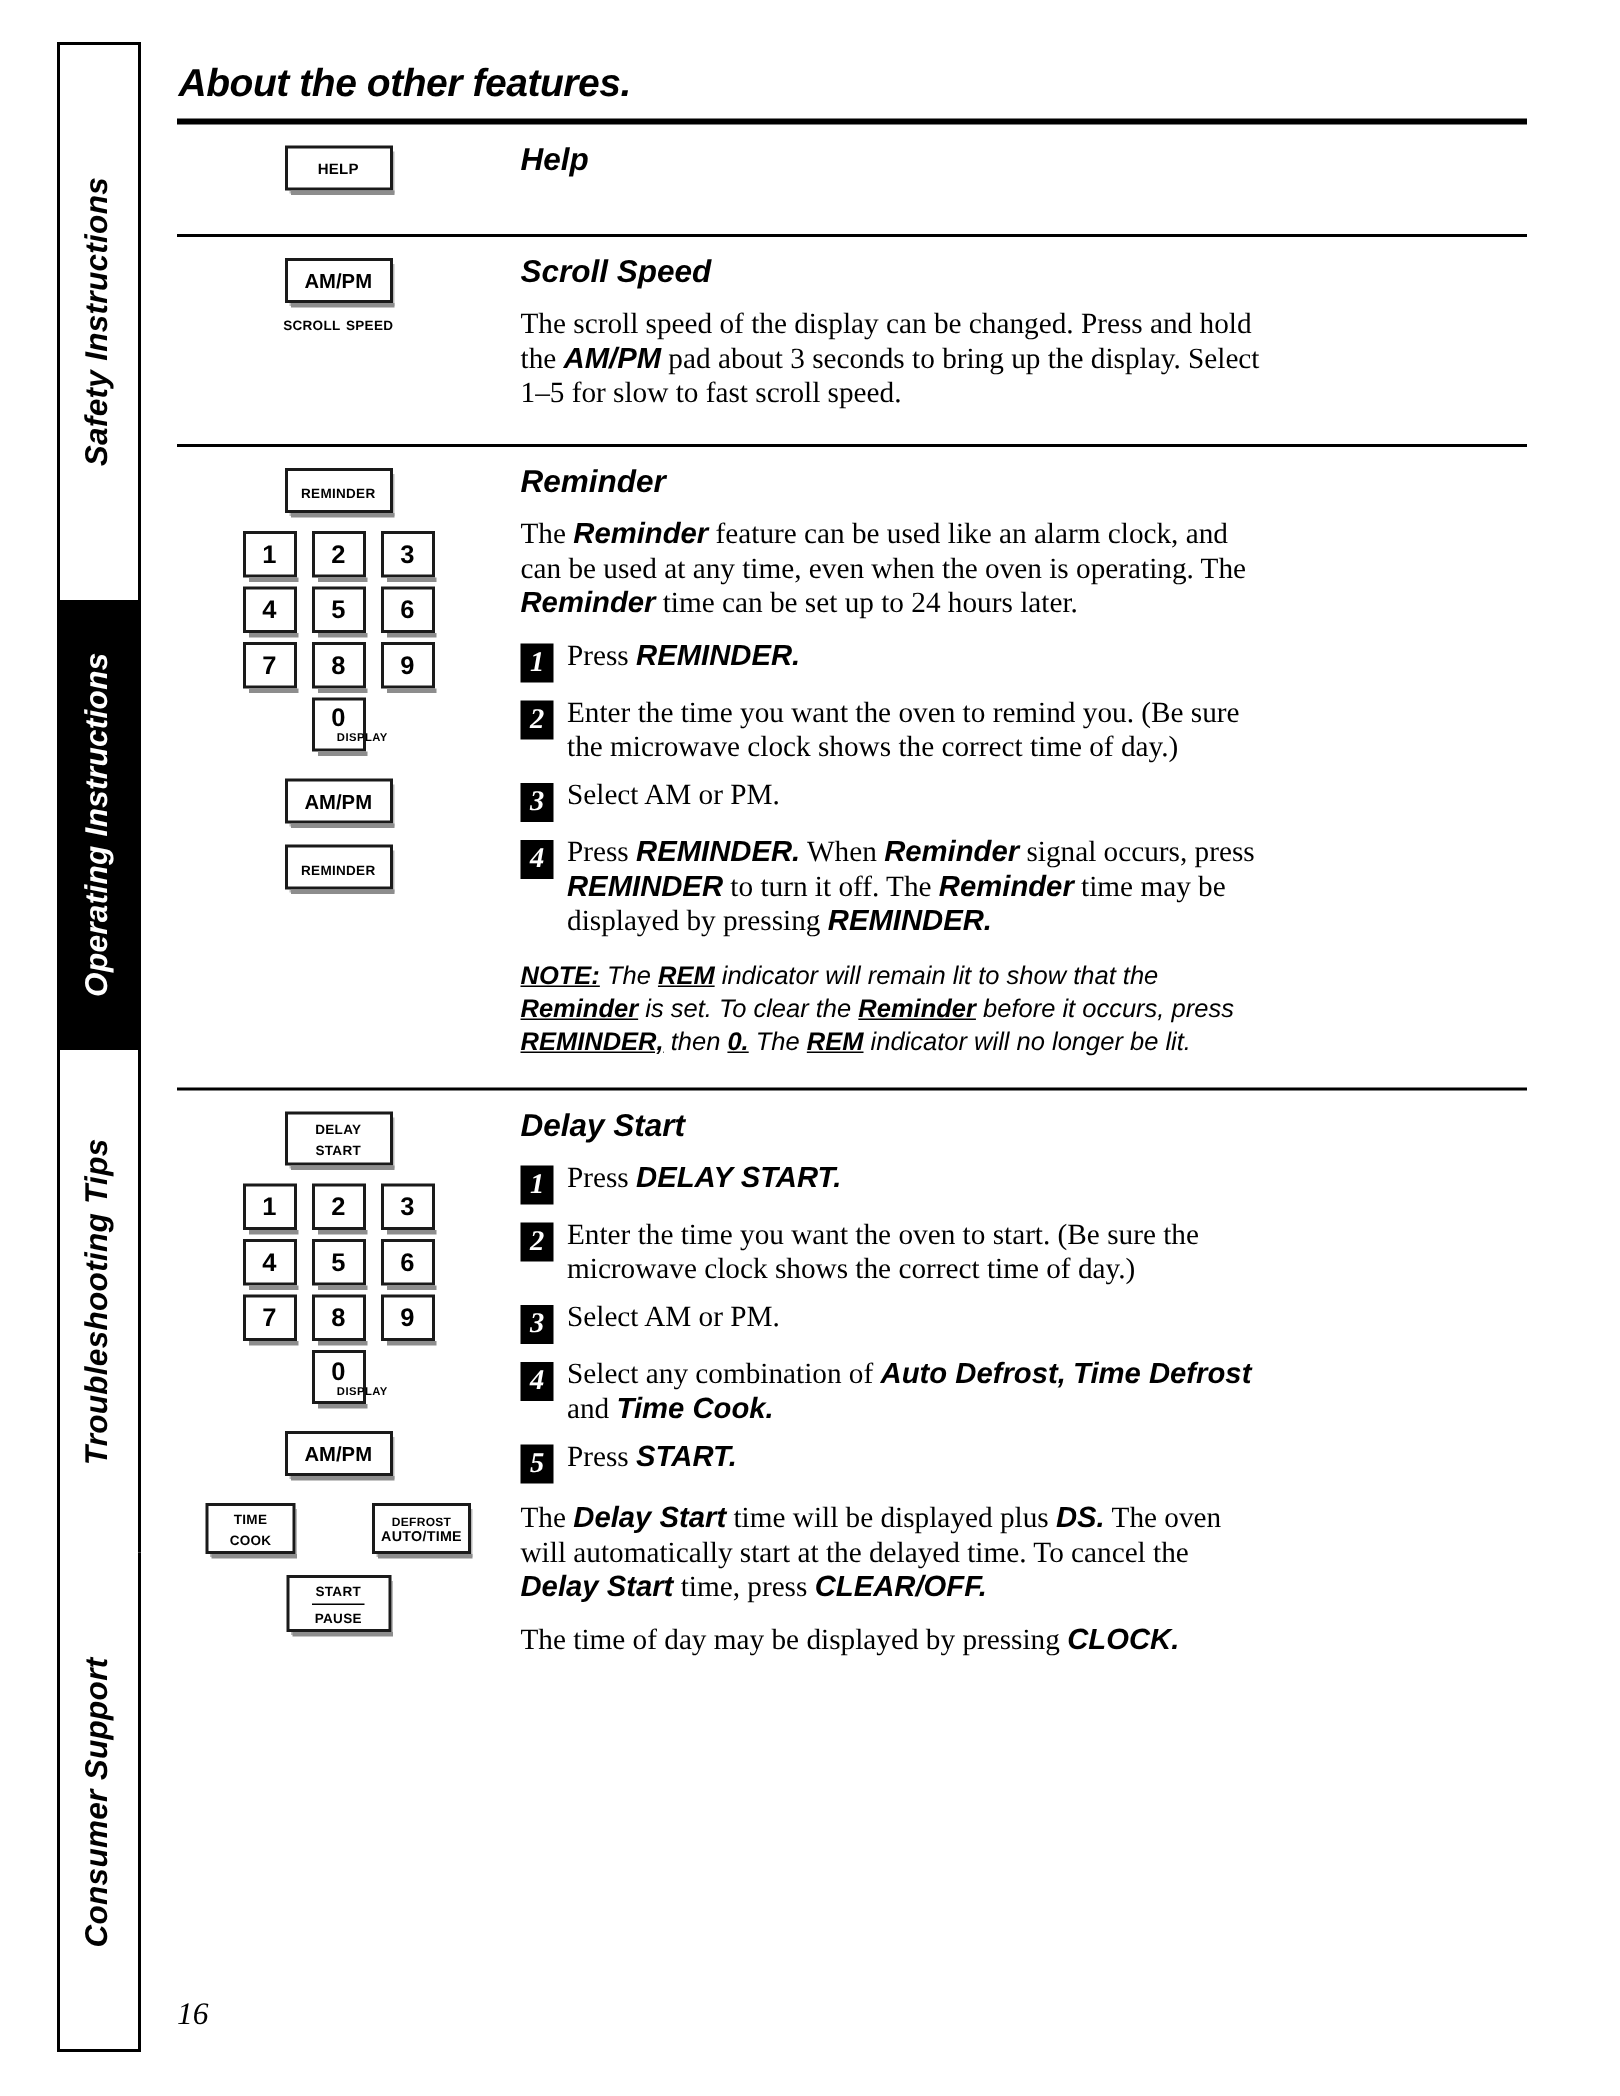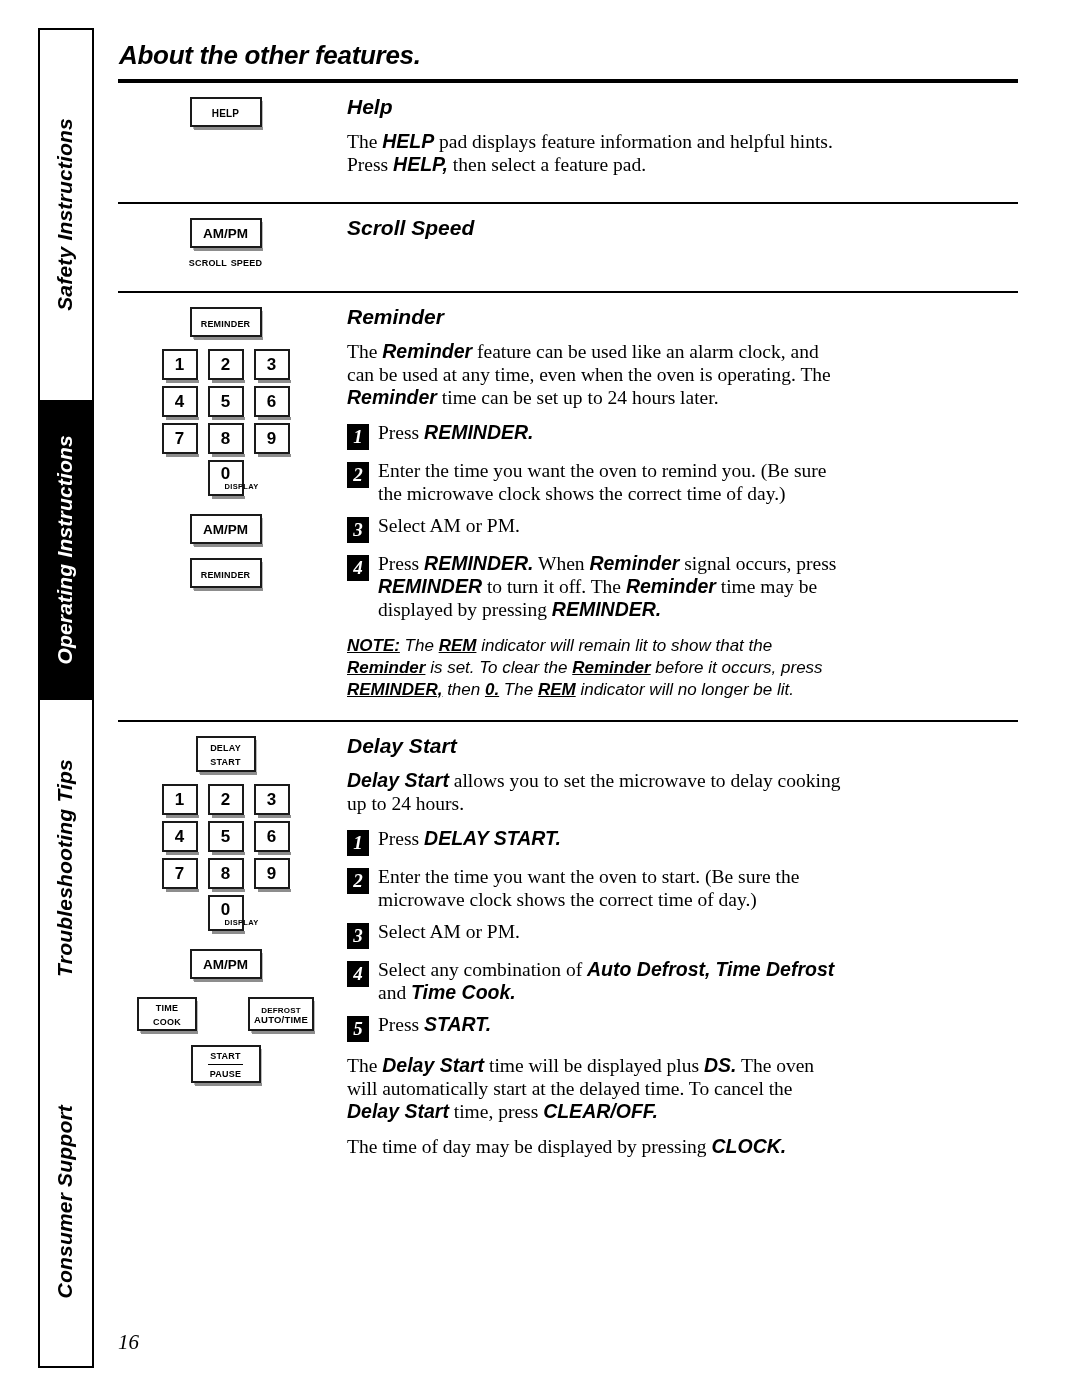--- a/index.html
+++ b/index.html
@@ -202,21 +202,21 @@
     bottom: -5px;
     height: 3px;
     background: #8d8d8d;
   }
   .btn-wide {
     width: 72px;
     height: 30px;
     font-size: 12.5px;
   }
   .btn-wide2 {
-    width: 60px;
+    width: 72px;
     height: 36px;
     font-size: 12.5px;
     line-height: 1.12;
   }
   .smallcap {
     font-variant: small-caps;
     text-transform: lowercase;
     font-size: 14.5px;
     letter-spacing: 0.2px;
   }
@@ -365,35 +365,35 @@
     <div class="rule-thick"></div>
 
     <div class="section">
       <div class="sec-left">
         <div class="btn btn-wide">
           <span class="smallcap">Help</span>
         </div>
       </div>
       <div class="sec-right">
         <h2 class="sec-title">Help</h2>
-        <p class="body">The <b class="pad">HELP</b> pad displays feature information and helpful hints. Press <b class="pad">HELP,</b> then select a feature pad.</p>
       </div>
     </div>
     <div style="height:26px"></div>
     <div class="rule-thin"></div>
 
     <div class="section">
       <div class="sec-left">
         <div class="btn btn-wide">
           <span style="font-size:13.5px">AM/PM</span>
         </div>
         <div class="sub-label">Scroll Speed</div>
       </div>
       <div class="sec-right">
         <h2 class="sec-title">Scroll Speed</h2>
+        <p class="body">The scroll speed of the display can be changed. Press and hold the <b class="pad">AM/PM</b> pad about 3 seconds to bring up the display. Select 1–5 for slow to fast scroll speed.</p>
       </div>
     </div>
     <div style="height:22px"></div>
     <div class="rule-thin"></div>
 
     <div class="section">
       <div class="sec-left">
         <div class="btn btn-wide">
           <span class="smallcap-sm">Reminder</span>
         </div>
@@ -485,21 +485,20 @@
           </div>
         </div>
         <div class="gap-14"></div>
         <div class="btn btn-startpause">
           <span class="smallcap-sm sp-top">Start</span>
           <span class="smallcap-sm sp-bot">Pause</span>
         </div>
       </div>
       <div class="sec-right">
         <h2 class="sec-title">Delay Start</h2>
-        <p class="body"><b class="pad">Delay Start</b> allows you to set the microwave to delay cooking up to 24 hours.</p>
 
         <div class="step">
           <div class="step-num">1</div>
           <div class="step-text">Press <b class="pad">DELAY START.</b></div>
         </div>
         <div class="step">
           <div class="step-num">2</div>
           <div class="step-text">Enter the time you want the oven to start. (Be sure the microwave clock shows the correct time of day.)</div>
         </div>
         <div class="step">

